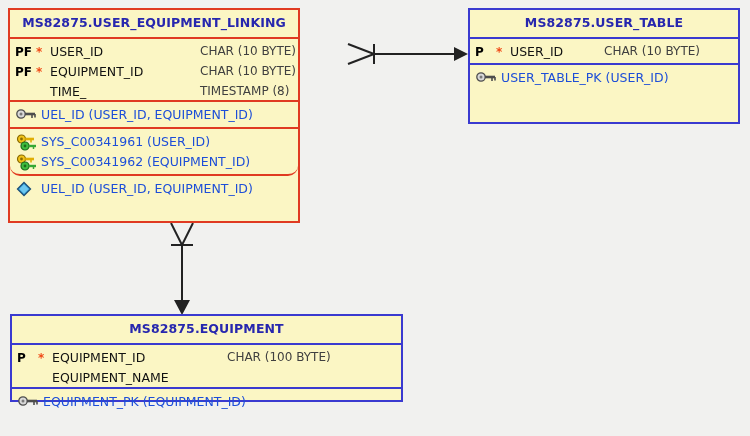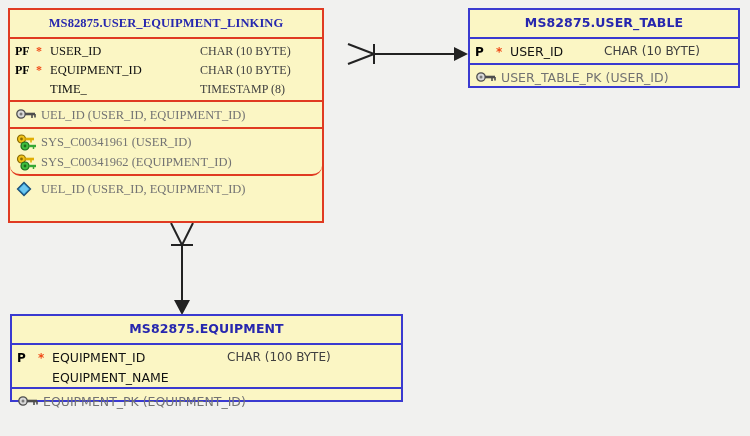--- a/index.html
+++ b/index.html
@@ -88,21 +88,21 @@
     font-size: 12px;
     position: absolute;
   }
 
   
   .idx-row {
     display: flex;
     align-items: center;
     font-size: 12.5px;
     line-height: 20px;
-    color: #737373;
+    color: #1d4ed8;
     white-space: nowrap;
     padding-left: 6px;
   }
   .idx-icon {
     flex: 0 0 21px;
     width: 21px;
     height: 16px;
     margin-right: 4px;
     display: inline-block;
     position: relative;
@@ -133,21 +133,21 @@
       <line class="line" x1="182" y1="245" x2="182" y2="312"></line>
 
       <line class="line" x1="182" y1="245" x2="171" y2="223"></line>
       <line class="line" x1="182" y1="245" x2="193" y2="223"></line>
       <line class="line" x1="171" y1="245" x2="193" y2="245"></line>
 
       <polygon points="182,315 174,300 190,300" fill="#222" stroke="none"></polygon>
     </g>
   </svg>
 
-  <div class="entity red" style="left:8px; top:8px; width:316px; height:215px;font-family:Liberation Serif, serif;">
+  <div class="entity red" style="left:8px; top:8px; width:292px; height:215px;">
 
     <div class="ent-title">MS82875.USER_EQUIPMENT_LINKING</div>
 
     <div class="section" style="height:63px;">
       <div class="attr-row" style="position:relative;">
         <span class="attr-key">PF</span>
         <span class="attr-star">*</span>
         <span class="attr-name">USER_ID</span>
         <span class="attr-type" style="left:190px;">CHAR (10 BYTE)</span>
       </div>
@@ -218,21 +218,21 @@
           <svg width="21" height="16" viewBox="0 0 21 16">
             <polygon points="8,1.5 14.5,8 8,14.5 1.5,8" fill="#3fa9e0" stroke="#1b4f78" stroke-width="1.3"></polygon>
             <polygon points="8,3.5 12.5,8 8,12.5 3.5,8" fill="#6fc8ef" stroke="none"></polygon>
           </svg>
         </span>
         <span class="idx-label">UEL_ID (USER_ID, EQUIPMENT_ID)</span>
       </div>
     </div>
   </div>
 
-  <div class="entity blue" style="left:468px; top:8px; width:272px; height:80px;">
+  <div class="entity blue" style="left:468px; top:8px; width:272px; height:116px;">
 
     <div class="ent-title">MS82875.USER_TABLE</div>
 
     <div class="section" style="height:26px;">
       <div class="attr-row" style="position:relative;">
         <span class="attr-key">P</span>
         <span class="attr-star">*</span>
         <span class="attr-name">USER_ID</span>
         <span class="attr-type" style="left:134px;">CHAR (10 BYTE)</span>
       </div>

